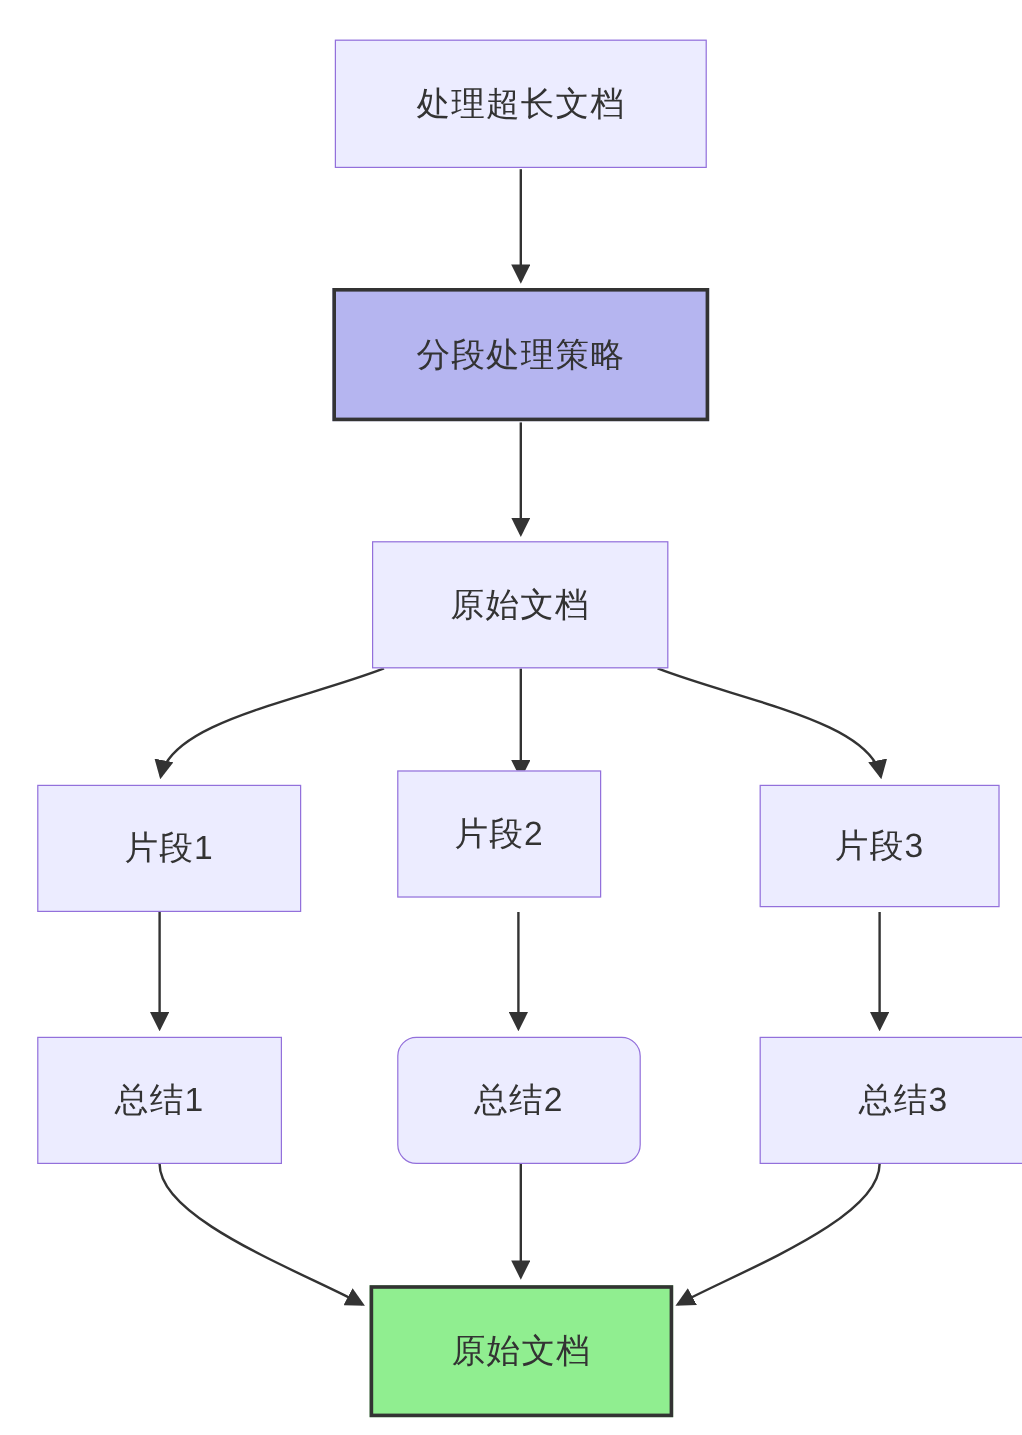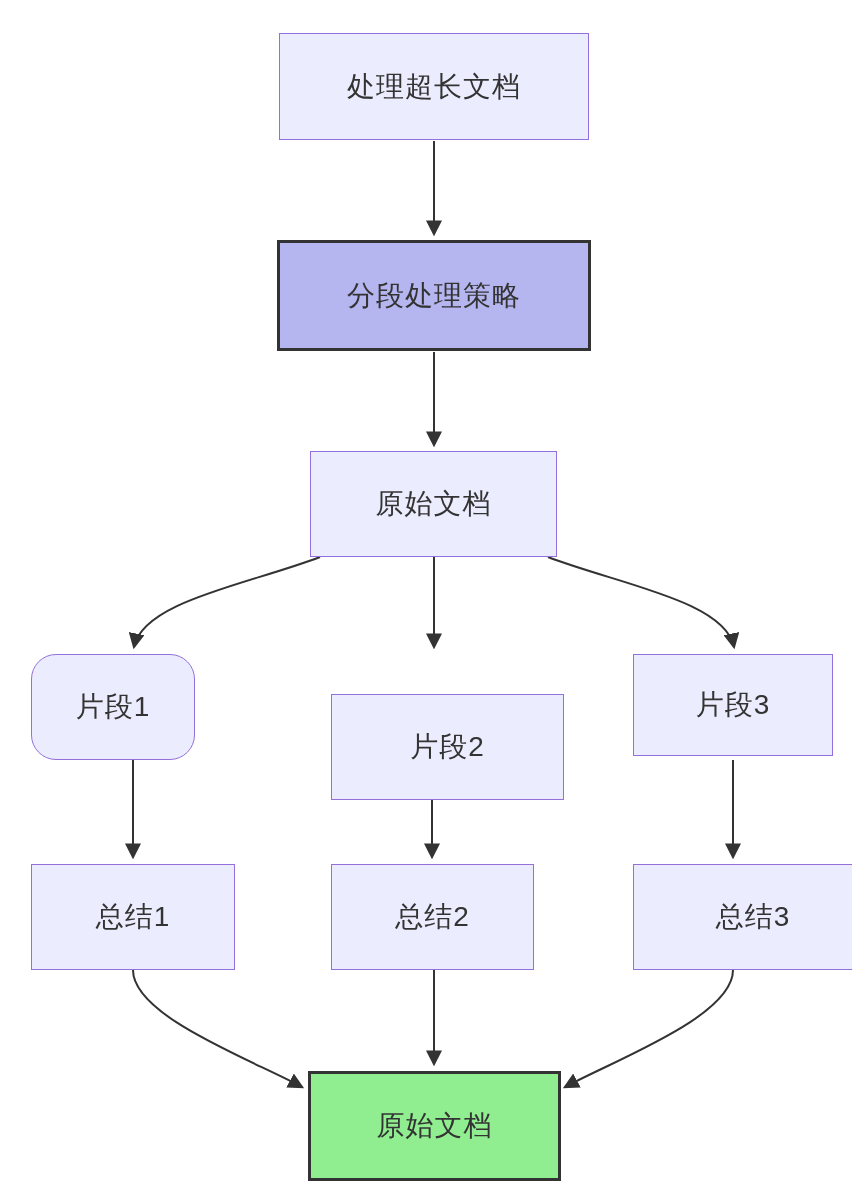--- a/index.html
+++ b/index.html
@@ -42,25 +42,25 @@
     border: 3.5px solid #333333;
   }
   .node-final {
     background: #90EE90;
     border: 3.5px solid #333333;
   }
   
   #node-start     { left: 279px; top: 33px;   width: 310px; height: 107px; }
   #node-strategy  { left: 277px; top: 240px;  width: 314px; height: 111px; }
   #node-original  { left: 310px; top: 451px;  width: 247px; height: 106px; }
-  #node-fragment1 { left: 31px;  top: 654px;  width: 164px; height: 106px; border-radius: 25px; }
-  #node-fragment2 { left: 331px; top: 694px;  width: 233px; height: 106px; }
+  #node-fragment1 { left: 31px;  top: 654px;  width: 220px; height: 106px; }
+  #node-fragment2 { left: 331px; top: 642px;  width: 170px; height: 106px; }
   #node-fragment3 { left: 633px; top: 654px;  width: 200px; height: 102px; }
   #node-summary1  { left: 31px;  top: 864px;  width: 204px; height: 106px; }
-  #node-summary2  { left: 331px; top: 864px;  width: 203px; height: 106px; }
+  #node-summary2  { left: 331px; top: 864px;  width: 203px; height: 106px; border-radius: 16px; }
   #node-summary3  { left: 633px; top: 864px;  width: 240px; height: 106px; }
   #node-final     { left: 308px; top: 1071px; width: 253px; height: 110px; }
   .edge {
     fill: none;
     stroke: #333333;
     stroke-width: 2px;
   }
 </style>
 </head>
 <body>

